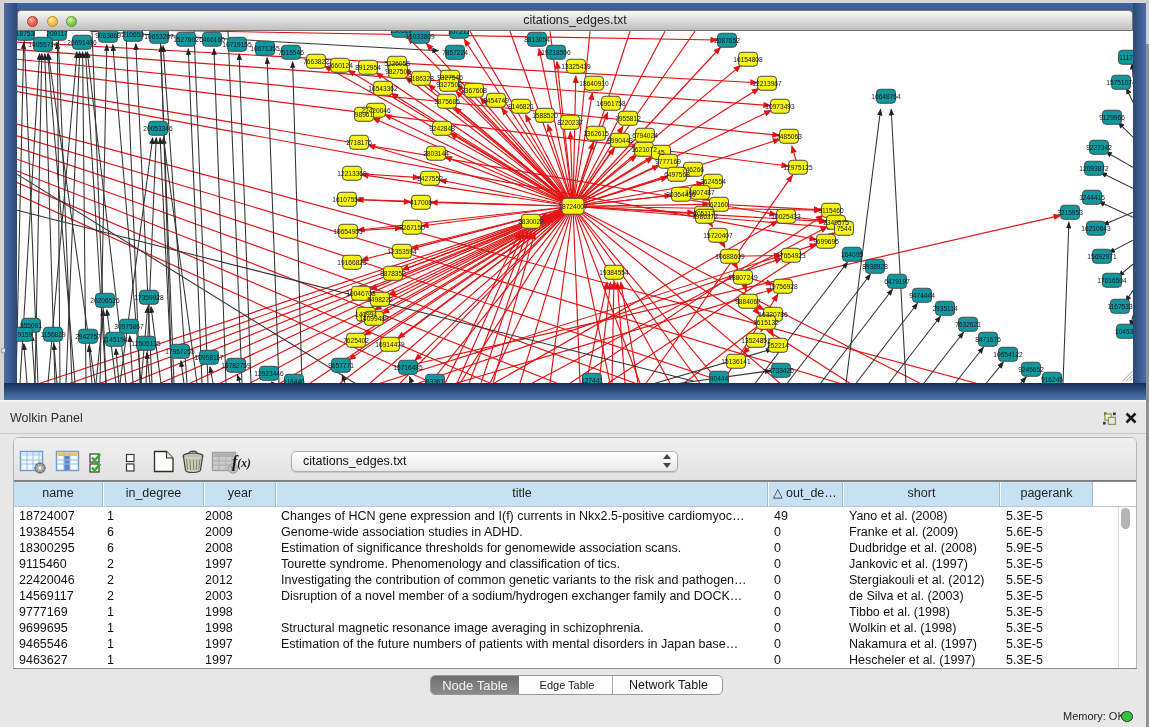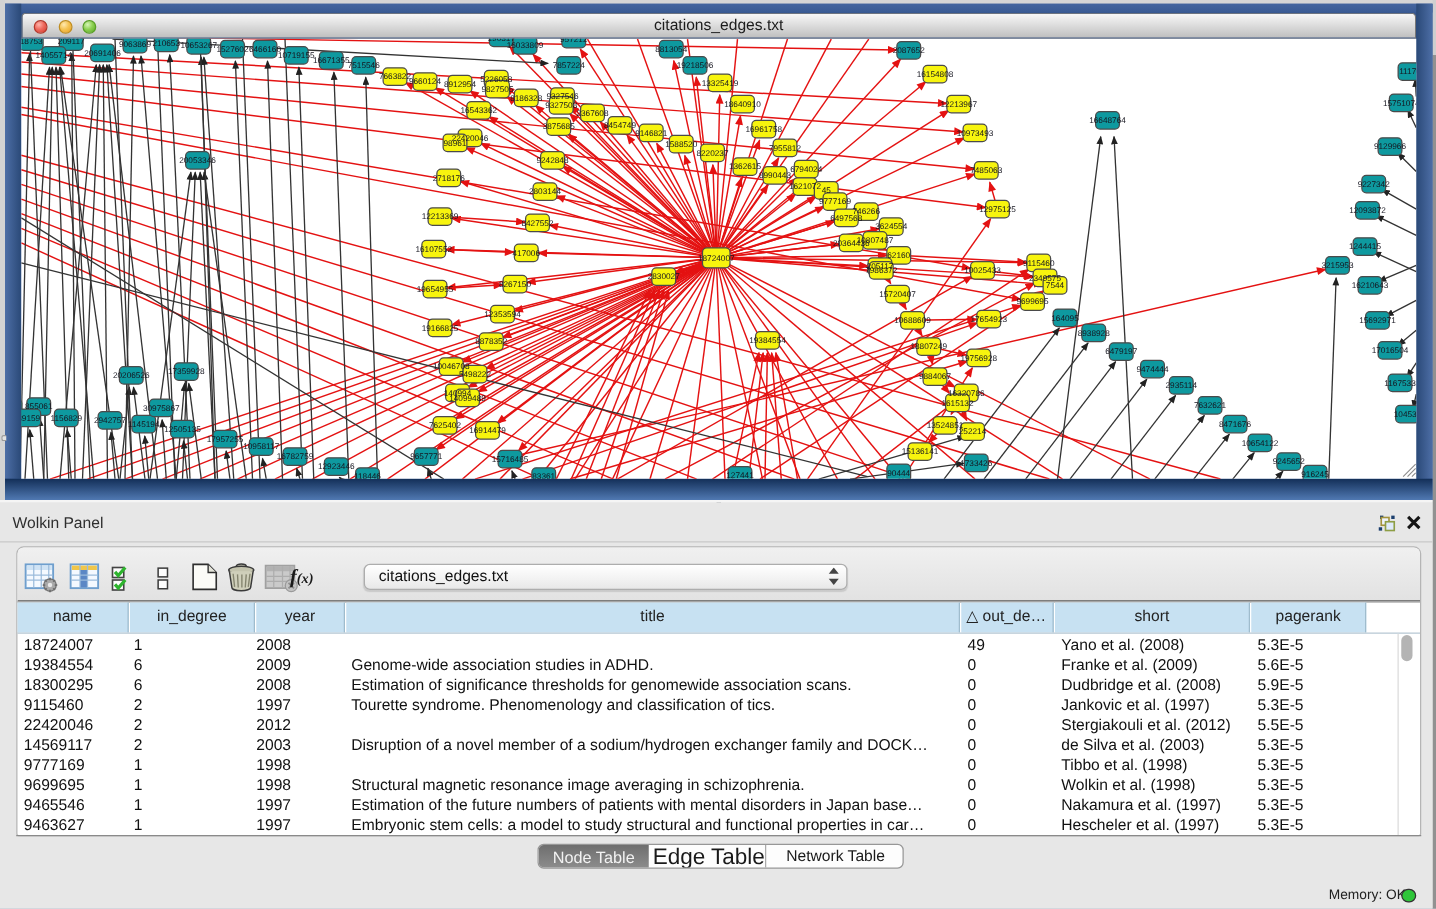--- a/index.html
+++ b/index.html
@@ -646,20 +646,21 @@
 <div class="hcell" style="left:277px;width:491px">title</div>
 <div class="hcell" style="left:769px;width:74px;text-align:left;padding-left:4px">△ out_de…</div>
 <div class="hcell" style="left:844px;width:156px">short</div>
 <div class="hcell" style="left:1001px;width:92px">pagerank</div>
 <div class="abs" style="left:14px;top:506px;width:1122px;height:1px;background:#b7c7d4"></div>
 
 <div class="trow" style="top:508px">
 <span style="left:19px">18724007</span>
     <span style="left:107px">1</span>
 <span style="left:205px">2008</span>
+    <span style="left:281px">Changes of HCN gene expression and I(f) currents in Nkx2.5-positive cardiomyoc…</span>
 <span style="left:774px">49</span>
     <span style="left:849px">Yano et al. (2008)</span>
 <span style="left:1006px">5.3E-5</span>
   </div>
 <div class="trow" style="top:524px">
 <span style="left:19px">19384554</span>
     <span style="left:107px">6</span>
 <span style="left:205px">2009</span>
     <span style="left:281px">Genome-wide association studies in ADHD.</span>
 <span style="left:774px">0</span>
@@ -681,20 +682,21 @@
 <span style="left:205px">1997</span>
     <span style="left:281px">Tourette syndrome. Phenomenology and classification of tics.</span>
 <span style="left:774px">0</span>
     <span style="left:849px">Jankovic et al. (1997)</span>
 <span style="left:1006px">5.3E-5</span>
   </div>
 <div class="trow" style="top:572px">
 <span style="left:19px">22420046</span>
     <span style="left:107px">2</span>
 <span style="left:205px">2012</span>
+    <span style="left:281px">Investigating the contribution of common genetic variants to the risk and pathogen…</span>
 <span style="left:774px">0</span>
     <span style="left:849px">Stergiakouli et al. (2012)</span>
 <span style="left:1006px">5.5E-5</span>
   </div>
 <div class="trow" style="top:588px">
 <span style="left:19px">14569117</span>
     <span style="left:107px">2</span>
 <span style="left:205px">2003</span>
     <span style="left:281px">Disruption of a novel member of a sodium/hydrogen exchanger family and DOCK…</span>
 <span style="left:774px">0</span>
@@ -724,36 +726,35 @@
 <span style="left:205px">1997</span>
     <span style="left:281px">Estimation of the future numbers of patients with mental disorders in Japan base…</span>
 <span style="left:774px">0</span>
     <span style="left:849px">Nakamura et al. (1997)</span>
 <span style="left:1006px">5.3E-5</span>
   </div>
 <div class="trow" style="top:652px">
 <span style="left:19px">9463627</span>
     <span style="left:107px">1</span>
 <span style="left:205px">1997</span>
-    <span style="left:281px">Embryonic stem cells: a model to study structural and functional properties in car…</span>
 <span style="left:774px">0</span>
     <span style="left:849px">Hescheler et al. (1997)</span>
 <span style="left:1006px">5.3E-5</span>
   </div>
 
 <div class="abs" style="left:1118px;top:507px;width:1px;height:161px;background:#dcdcdc"></div>
 <div class="abs" style="left:1121px;top:508px;width:9px;height:21px;border-radius:5px;background:#b4b4b4"></div>
 
 <div class="abs" style="left:13px;top:668px;width:1124px;height:1px;background:#8a8a8a"></div>
 
 <div class="abs" style="left:430px;top:675px;width:293px;height:20px;border:1px solid #979797;
   border-radius:5px;background:#fdfdfd;overflow:hidden">
   <div class="abs" style="left:0;top:0;width:88px;height:20px;background:linear-gradient(#6e6e6e,#8f8f8f);
     color:#f2f2f2;text-align:center;line-height:19px;font-size:13px">Node Table</div>
   <div class="abs" style="left:91px;top:0;width:91px;height:20px;color:#1a1a1a;text-align:center;
-    line-height:19px;font-size:18px;border-right:1px solid #aaa">Edge Table</div>
+    line-height:19px;font-size:11px;border-right:1px solid #aaa">Edge Table</div>
   <div class="abs" style="left:182px;top:0;width:111px;height:20px;color:#1a1a1a;text-align:center;
     line-height:19px;font-size:12.5px">Network Table</div>
 </div>
 
 <div class="abs" style="left:1063px;top:710px;font-size:11px;color:#222">Memory: OK</div>
 <div class="abs" style="left:1121px;top:710.5px;width:11.5px;height:11.5px;border-radius:50%;
   background:#2fc63a;border:1px solid #333"></div>
 
 </body></html>

